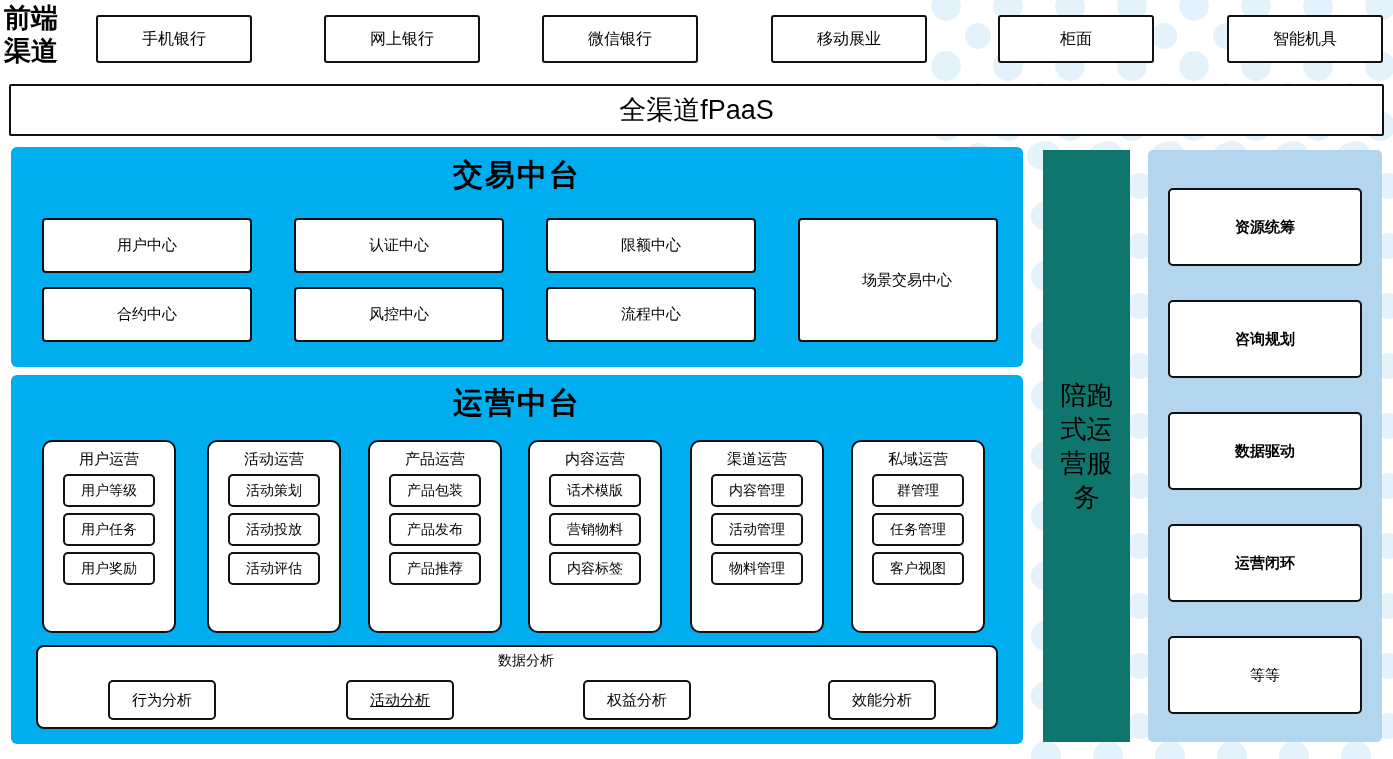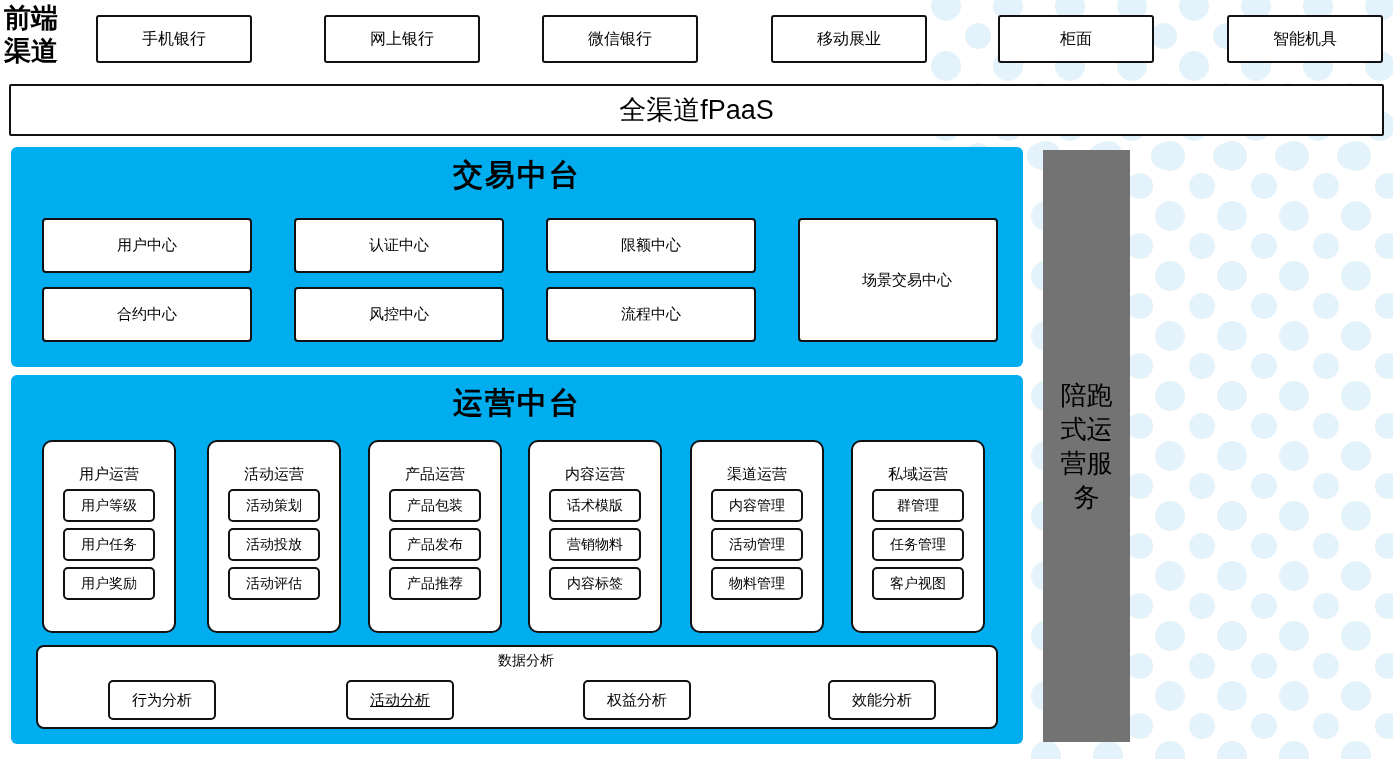--- a/index.html
+++ b/index.html
@@ -121,21 +121,21 @@
     top: 440px;
     width: 134px;
     height: 193px;
     background: #ffffff;
     border: 2.5px solid #111;
     border-radius: 10px;
     z-index: 3;
     display: flex;
     flex-direction: column;
     align-items: center;
-    padding-top: 21px;
+    padding-top: 6px;
   }
   .ops-col-title {
     font-size: 15px;
     color: #000;
     line-height: 22px;
     margin-bottom: 4px;
   }
   .ops-item {
     width: 92px;
     height: 33px;
@@ -180,21 +180,21 @@
     justify-content: center;
     font-size: 15px;
     color: #000;
   }
 
   
   #service-col {
     position: absolute;
     left: 1043px; top: 150px;
     width: 87px; height: 592px;
-    background: #737373;
+    background: #0f766e;
     z-index: 2;
     display: flex;
     align-items: center;
     justify-content: center;
   }
   #service-col-label {
     font-size: 26px;
     line-height: 34px;
     color: #000;
     text-align: center;
@@ -324,14 +324,21 @@
         <div class="da-item" style="left: 308px; text-decoration: underline;">活动分析</div>
         <div class="da-item" style="left: 545px;">权益分析</div>
         <div class="da-item" style="left: 790px;">效能分析</div>
       </div>
   </div>
 
   <div id="service-col">
     <div id="service-col-label">陪跑式运营服务</div>
   </div>
 
+  <div id="capability-col">
+      <div class="cap-box bold" style="top: 38px;">资源统筹</div>
+      <div class="cap-box bold" style="top: 150px;">咨询规划</div>
+      <div class="cap-box bold" style="top: 262px;">数据驱动</div>
+      <div class="cap-box bold" style="top: 374px;">运营闭环</div>
+      <div class="cap-box" style="top: 486px;">等等</div>
+    </div>
 
 </div>
 
 </body></html>

